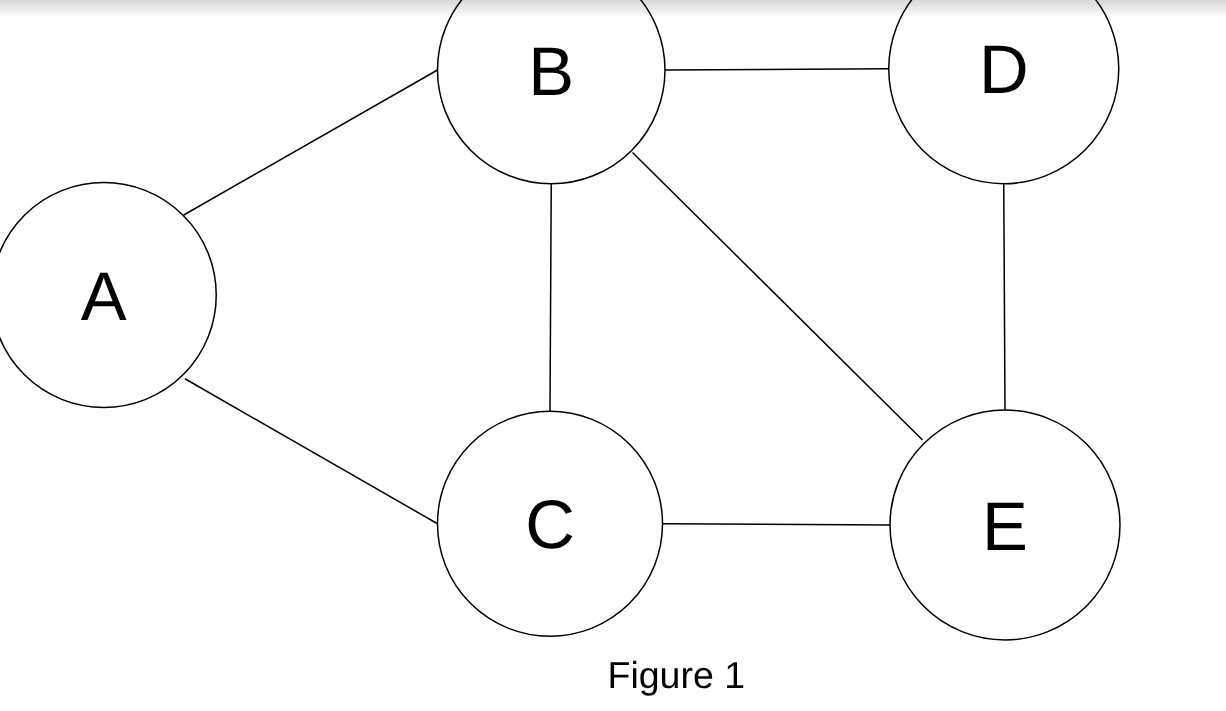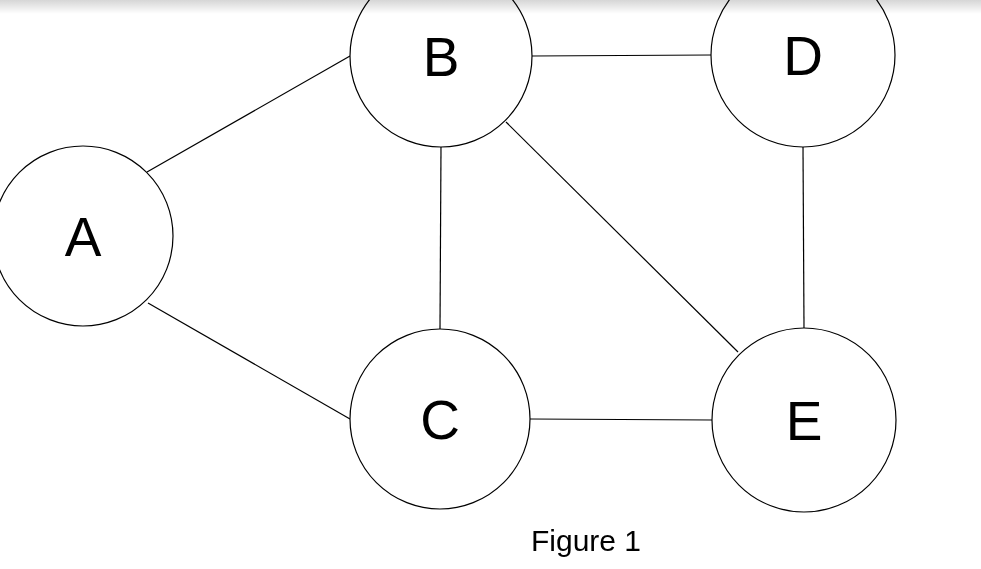--- a/index.html
+++ b/index.html
@@ -41,21 +41,21 @@
     width: 100%;
     height: 14px;
     background: linear-gradient(to bottom, rgba(0,0,0,0.16), rgba(0,0,0,0));
     pointer-events: none;
   }
   .figure-caption {
     position: absolute;
     left: 486px;
     top: 524px;
     width: 200px;
-    text-align: center;
+    text-align: left;
     font-size: 30px;
     line-height: 34px;
     color: #000000;
   }
 </style>
 </head>
 <body>
 
 <div class="stage">
 

